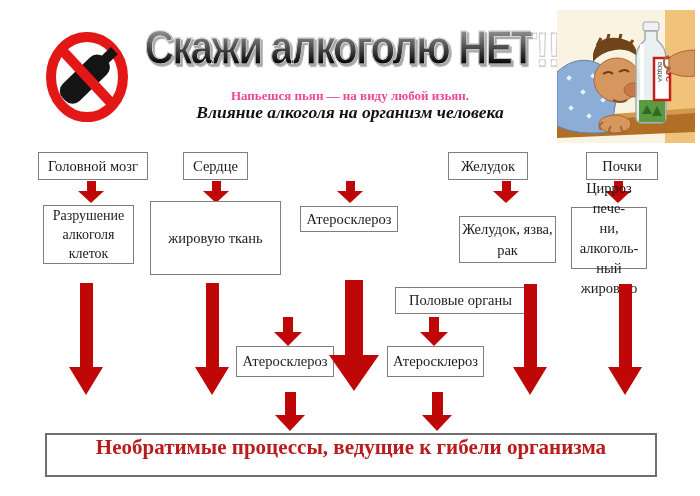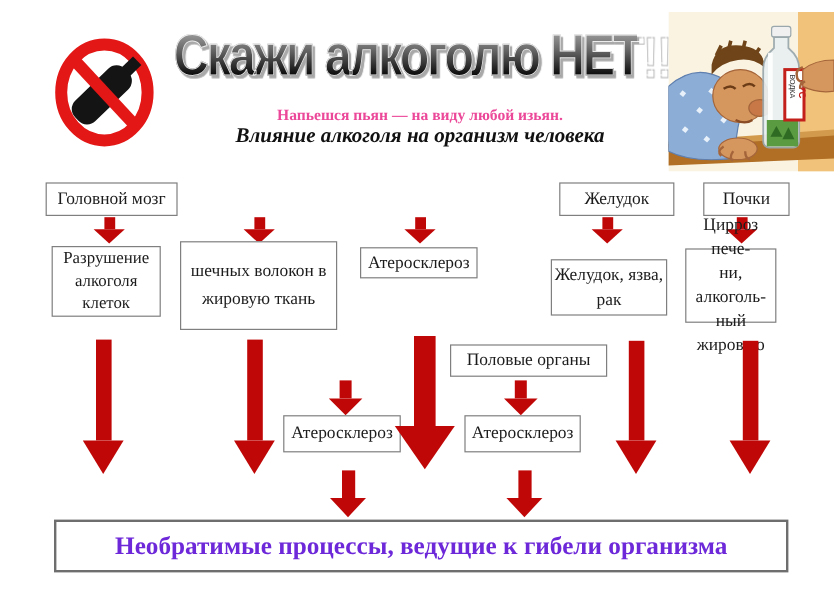--- a/index.html
+++ b/index.html
@@ -15,22 +15,22 @@
          filter:drop-shadow(2px 2px 0 #a9a9a9);}
   .proverb{position:absolute;left:150px;top:88px;width:400px;text-align:center;
            font-size:13px;font-weight:bold;color:#ec4899;}
   .subtitle{position:absolute;left:130px;top:102px;width:440px;text-align:center;
             font-size:17.5px;font-weight:bold;color:#111;font-style:italic;}
   
   .box{position:absolute;box-sizing:border-box;border:1.5px solid var(--border-gray,#808080);
        background:#fff;display:flex;flex-direction:column;align-items:center;justify-content:center;
        text-align:center;font-size:14.5px;line-height:19px;padding:1px 2px;}
   .banner{position:absolute;box-sizing:border-box;border:2px solid #6e6e6e;background:#fff;
-          display:flex;align-items:center;justify-content:center;text-align:center;
-          font-size:21px;font-weight:bold;color:#6d28d9;}
+          display:flex;justify-content:center;text-align:center;
+          font-size:21px;font-weight:bold;color:#b91c1c;}
   
   .arrow{position:absolute;display:flex;flex-direction:column;align-items:center;}
   .arrow .shaft{flex:1;background:var(--arrow-red,#c00707);}
   .arrow .head{width:0;height:0;}
 </style>
 </head>
 <body>
 
 <div class="poster">
 
@@ -83,21 +83,24 @@
     <text x="101" y="52" font-size="6" fill="#333" transform="rotate(90 101 52)" font-family="Liberation Sans, sans-serif">ВОДКА</text>
     <text x="109" y="56" font-size="8" font-weight="bold" fill="#c3201c" transform="rotate(90 109 56)" font-family="Liberation Sans, sans-serif">РУС</text>
 
     <path d="M138 40 q-16 0 -26 8 l0 14 q12 6 26 4 z" fill="#d6975f" stroke="#a5653a"></path>
     <path d="M112 46 q-6 2 -5 7 q0 5 6 6 M114 58 q-5 1 -4 6" stroke="#a5653a" stroke-width="2" fill="none"></path>
   </svg>
 
   <div class="box" style="left:38px;top:152px;width:110px;height:28px">
     <div>Головной мозг</div>
   </div>
-  <div class="box" style="left:466px;top:152px;width:96px;height:28px">
+  <div class="box" style="left:183px;top:152px;width:65px;height:28px">
+    <div>Сердце</div>
+  </div>
+  <div class="box" style="left:448px;top:152px;width:80px;height:28px">
     <div>Желудок</div>
   </div>
   <div class="box" style="left:586px;top:152px;width:72px;height:28px">
     <div>Почки</div>
   </div>
 
   <div class="arrow" style="left:78px;top:181px;width:26px;height:22px">
     <div class="shaft" style="width:9px"></div>
       <div class="head" style="border-left:13px solid transparent;border-right:13px solid transparent;border-top:12px solid var(--arrow-red,#c00707)"></div>
   </div>
@@ -117,37 +120,36 @@
     <div class="shaft" style="width:9px"></div>
       <div class="head" style="border-left:13px solid transparent;border-right:13px solid transparent;border-top:12px solid var(--arrow-red,#c00707)"></div>
   </div>
 
   <div class="box" style="left:43px;top:205px;width:91px;height:59px;font-size:14px">
     <div>Разрушение</div>
     <div>алкоголя</div>
     <div>клеток</div>
   </div>
   <div class="box" style="left:150px;top:201px;width:131px;height:74px;line-height:23px">
-    <div>шечных волокон в</div>
     <div>жировую ткань</div>
   </div>
   <div class="box" style="left:300px;top:206px;width:98px;height:26px">
     <div>Атеросклероз</div>
   </div>
   <div class="box" style="left:459px;top:216px;width:97px;height:47px;line-height:21px">
     <div>Желудок, язва,</div>
     <div>рак</div>
   </div>
   <div class="box" style="left:571px;top:207px;width:76px;height:62px;line-height:20px">
     <div>Цирроз пече-</div>
     <div>ни, алкоголь-</div>
     <div>ный жировую</div>
   </div>
 
-  <div class="box" style="left:375px;top:287px;width:131px;height:27px">
+  <div class="box" style="left:395px;top:287px;width:131px;height:27px">
     <div>Половые органы</div>
   </div>
 
   <div class="arrow" style="left:274px;top:317px;width:28px;height:29px">
     <div class="shaft" style="width:10px"></div>
       <div class="head" style="border-left:14px solid transparent;border-right:14px solid transparent;border-top:14px solid var(--arrow-red,#c00707)"></div>
   </div>
   <div class="arrow" style="left:420px;top:317px;width:28px;height:29px">
     <div class="shaft" style="width:10px"></div>
       <div class="head" style="border-left:14px solid transparent;border-right:14px solid transparent;border-top:14px solid var(--arrow-red,#c00707)"></div>

